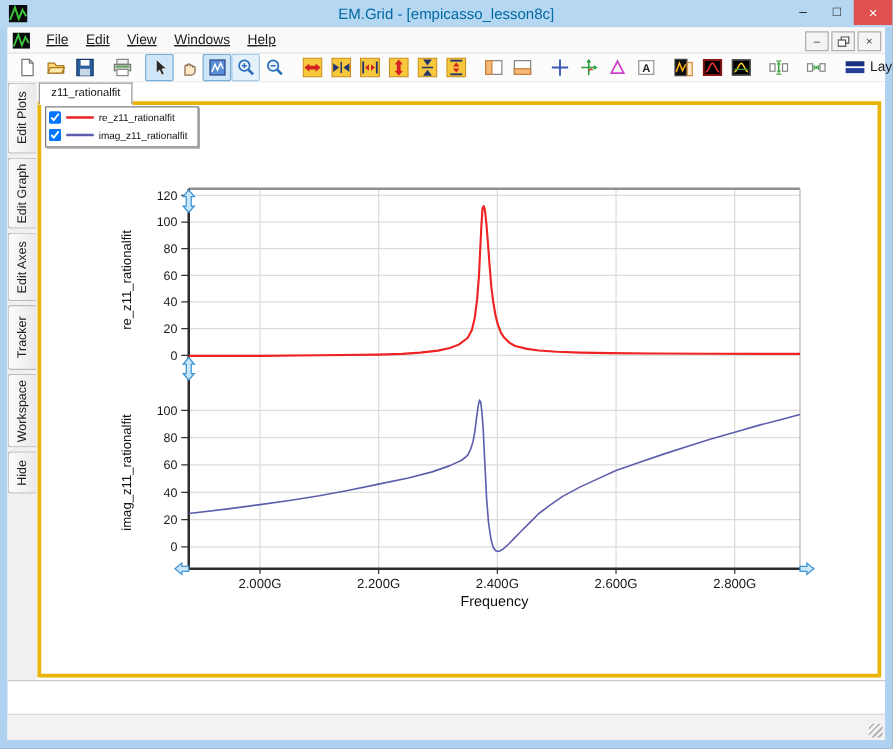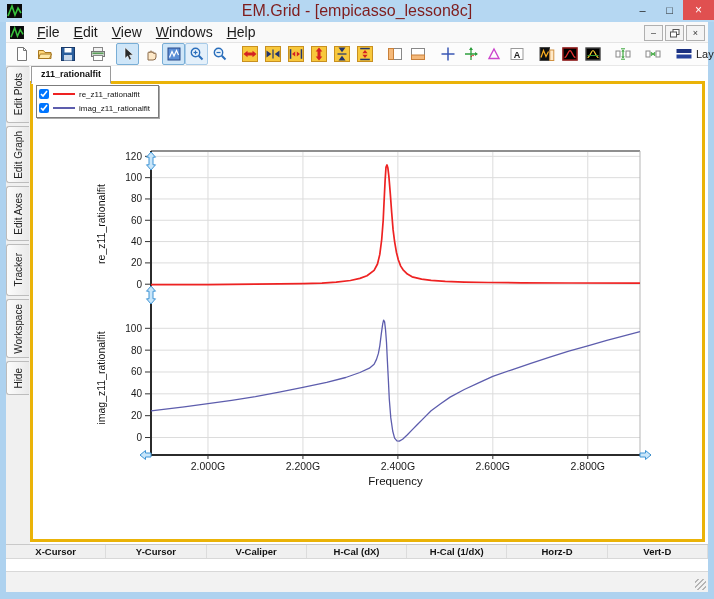--- a/index.html
+++ b/index.html
@@ -1,47 +1,47 @@
 <!DOCTYPE html>
 <html><head>
 <meta charset="utf-8">
 <style>
   html,body{margin:0;padding:0;}
   body{font-family:"Liberation Sans",sans-serif;background:#555;}
   .window{position:relative;width:714px;height:599px;background:#aed2ef;overflow:hidden;}
   
   .titlebar{position:absolute;top:0;left:0;right:0;height:22px;background:#b5d7f2;display:flex;align-items:center;}
   .app-icon{width:15px;height:14px;margin-left:7px;}
-  .title-text{position:absolute;left:0;right:0;text-align:center;font-size:16px;color:#7f1d1d;}
+  .title-text{position:absolute;left:0;right:0;text-align:center;font-size:12px;color:#0369a1;}
   .win-controls{position:absolute;right:0;top:0;height:20px;display:flex;align-items:stretch;z-index:3;}
   .win-btn{width:27px;display:flex;align-items:center;justify-content:center;font-size:11px;color:#222;}
   .win-close{width:31px;background:#e05050;color:#fff;font-size:12px;}
   
   .client{position:absolute;left:6px;right:6px;top:22px;bottom:7px;background:#fff;display:flex;flex-direction:column;}
   
   .menubar{height:20px;display:flex;align-items:center;background:#f9f9f9;border-bottom:1px solid #e4e4e4;position:relative;}
   .menu-appicon{width:14px;height:13px;margin:0 6px 0 4px;}
-  .menu-item{padding:12px 7px;font-size:14px;color:#1a1a1a;line-height:19px;}
+  .menu-item{padding:12px 7px;font-size:11px;color:#1a1a1a;line-height:19px;text-decoration:underline;}
   .mdi-controls{position:absolute;right:3px;top:3px;display:flex;gap:2px;}
   .mdi-btn{width:17px;height:14px;border:1px solid #b0b0b0;background:#f4f4f4;display:flex;align-items:center;justify-content:center;font-size:9px;color:#333;}
   
   .toolbar{height:22px;display:flex;align-items:center;background:#fcfcfc;border-bottom:1px solid #e8e8e8;padding-left:4px;}
   .tb{width:21px;height:20px;display:flex;align-items:center;justify-content:center;border:1px solid transparent;border-radius:2px;flex:0 0 auto;}
   .tb.active{background:#cfe6f8;border-color:#79aed6;}
   .tb.hl{background:#e4f0fa;border-color:#a8cbe8;}
   .sep{width:7px;flex:0 0 auto;}
   .layout-btn{display:flex;align-items:center;gap:4px;padding:0 5px;height:20px;}
   .layout-label{font-size:11px;color:#1a1a1a;}
   
   .main{flex:1;display:flex;min-height:0;}
   .sidebar{width:24px;background:#f0f0f0;display:flex;flex-direction:column;padding-top:0;}
   .vtab{width:22px;background:linear-gradient(to right,#fcfcfc,#e9e9e9);border:1px solid #bcbcbc;border-right:none;border-radius:3px 0 0 3px;margin-bottom:3px;display:flex;align-items:center;justify-content:center;}
   .vtab span{writing-mode:vertical-rl;transform:rotate(180deg);font-size:10px;color:#222;white-space:nowrap;}
   .content{flex:1;position:relative;background:#fff;}
-  .tab{position:absolute;top:0;left:1px;height:16px;background:#fff;border:1px solid #9a9a9a;border-bottom:1px solid #fff;padding:0 9px;font-size:9px;line-height:15px;color:#111;z-index:4;font-weight:bold;}
+  .tab{position:absolute;top:0;left:1px;height:16px;background:#fff;border:1px solid #9a9a9a;border-bottom:1px solid #fff;padding:0 9px;font-size:9px;line-height:15px;color:#111;z-index:4;}
   .panel{position:absolute;top:15px;left:0;right:3px;bottom:2px;background:#fff;border:3px solid #eab308;overflow:hidden;}
   .legend{position:absolute;left:3px;top:1px;background:#fff;border:1px solid #7c7c7c;box-shadow:1px 1px 0 #aaa;padding:1px 8px 2px 2px;z-index:5;}
   .lrow{display:flex;align-items:center;gap:4px;height:14px;}
   .lrow input{width:10px;height:10px;margin:0;}
   .lswatch{display:inline-block;width:22px;height:2px;}
   .ltext{font-size:8px;color:#111;}
   .chart-svg{position:absolute;left:0;top:0;}
   
   .status-table{height:26px;border-top:1px solid #c9c9c9;display:flex;flex-direction:column;}
   .st-head{height:13px;background:#f0f0f0;display:flex;border-bottom:1px solid #d8d8d8;}
@@ -393,29 +393,20 @@
               <path d="M118 68L122.5 73.2H120V80.8H122.5L118 86L113.5 80.8H116V73.2H113.5Z" fill="#c9e6fa" stroke="#3f94d4" stroke-width="1"></path>
               <path d="M118 202L122.5 207.2H120V214.8H122.5L118 220L113.5 214.8H116V207.2H113.5Z" fill="#c9e6fa" stroke="#3f94d4" stroke-width="1"></path>
               <path d="M107 371L112.5 366.5V369H118V373H112.5V375.5Z" fill="#c9e6fa" stroke="#3f94d4" stroke-width="1"></path>
               <path d="M618 371L612.5 366.5V369H607V373H612.5V375.5Z" fill="#c9e6fa" stroke="#3f94d4" stroke-width="1"></path>
             </svg>
         </div>
       </div>
     </div>
 
     <div class="status-table">
-      <div class="st-head">
-        <div class="st-cell">X-Cursor</div>
-        <div class="st-cell">Y-Cursor</div>
-        <div class="st-cell">V-Caliper</div>
-        <div class="st-cell">H-Cal (dX)</div>
-        <div class="st-cell">H-Cal (1/dX)</div>
-        <div class="st-cell">Horz-D</div>
-        <div class="st-cell">Vert-D</div>
-      </div>
     </div>
 
     <div class="bottom-strip">
       <div class="grip"></div>
     </div>
 
   </div>
 </div>
 
 </body></html>

